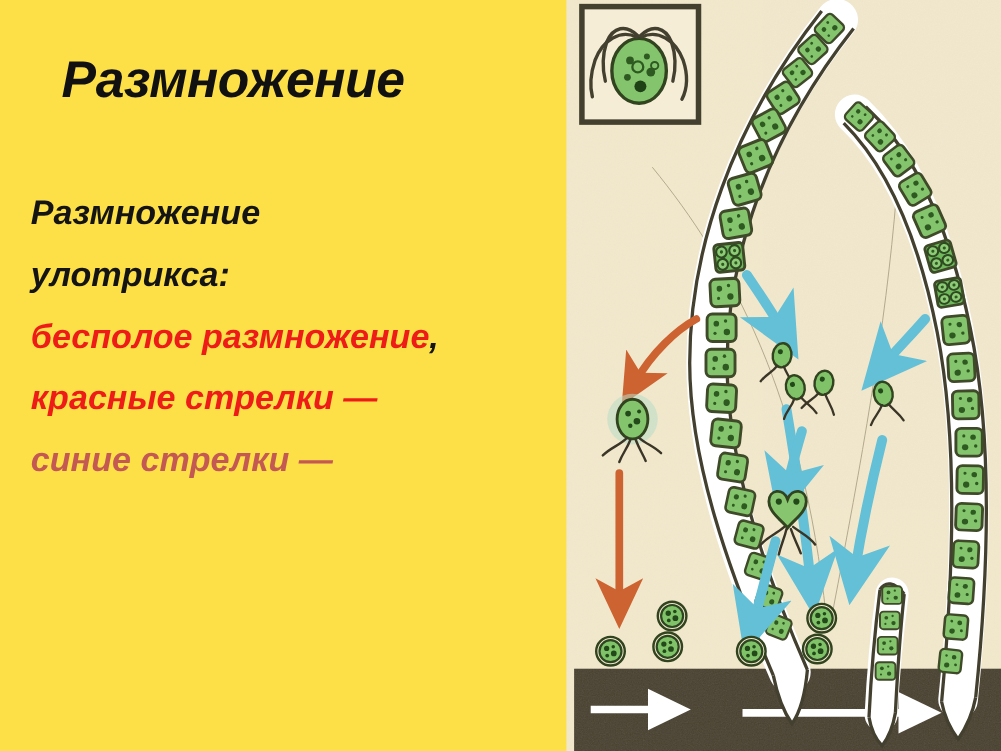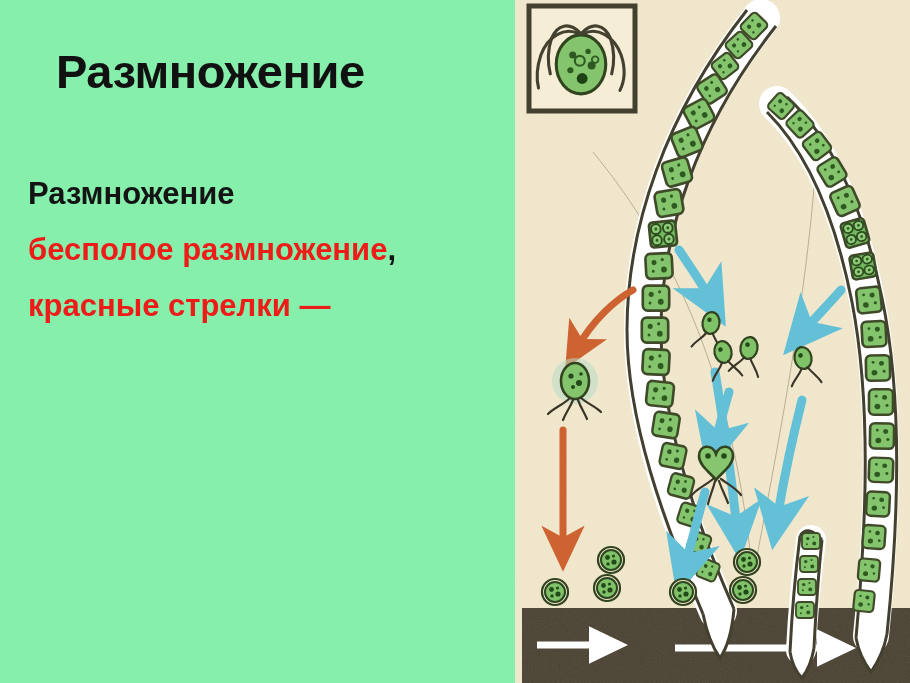--- a/index.html
+++ b/index.html
@@ -4,23 +4,24 @@
 <style>
   html, body {
     margin: 0;
     padding: 0;
     background: #ffffff;
   }
   #slide {
     position: relative;
     width: 910px;
     height: 683px;
-    background: #86efac;
+    background: #fde047;
     overflow: hidden;
     font-family: "Liberation Sans", sans-serif;
+    font-style: italic;
   }
 
   
   #text-column {
     position: absolute;
     left: 0;
     top: 0;
     width: 505px;
     height: 683px;
     box-sizing: border-box;
@@ -74,25 +75,31 @@
 <div id="slide">
 
   <div id="text-column">
 
     <div id="slide-title">Размножение</div>
 
     <div id="body-text">
       <div class="body-line tone-black">
         <span>Размножение</span><span class="punct-black"></span>
       </div>
+      <div class="body-line tone-black">
+        <span>улотрикса:</span><span class="punct-black"></span>
+      </div>
       <div class="body-line tone-red">
         <span>бесполое размножение</span><span class="punct-black">,</span>
       </div>
       <div class="body-line tone-red">
         <span>красные стрелки —</span><span class="punct-black"></span>
+      </div>
+      <div class="body-line tone-muted">
+        <span>синие стрелки —</span><span class="punct-black"></span>
       </div>
     </div>
   </div>
 
   <div id="figure-panel">
     <svg viewBox="0 0 395 683" xmlns="http://www.w3.org/2000/svg">
       <defs>
 
         <filter id="grain" x="0" y="0" width="100%" height="100%">
           <feTurbulence type="fractalNoise" baseFrequency="0.9" numOctaves="3" result="n"></feTurbulence>

